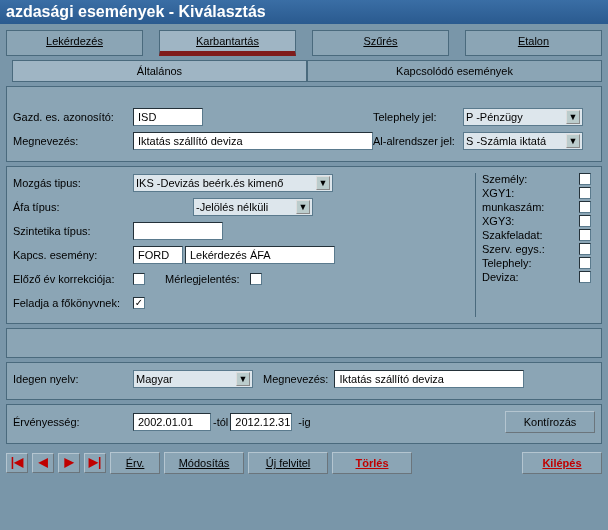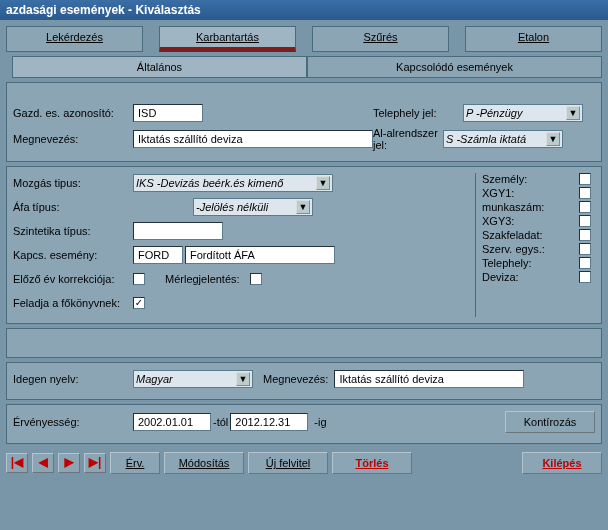--- a/index.html
+++ b/index.html
@@ -1,28 +1,28 @@
 <!DOCTYPE html>
 <html><head>
 <meta charset="utf-8">
 <style>
   * { box-sizing: border-box; margin: 0; padding: 0; font-family: Arial, sans-serif; font-size: 11px; }
   body { background: #7996a9; width: 608px; height: 530px; overflow: hidden; }
-  .titlebar { background: linear-gradient(#3a6ea5,#2a5a8f); color: #fff; padding: 3px 6px; font-weight: bold; font-size: 12px; }
+  .titlebar { background: linear-gradient(#3a6ea5,#2a5a8f); color: #fff; padding: 3px 6px; font-weight: bold; font-size: 16px; }
   .main-tabs { display: flex; padding: 6px 6px 0 6px; gap: 16px; }
   .main-tab { flex: 1; text-align: center; padding: 4px 0; border: 1px solid #4a6a7d; background: #8ba5b5; cursor: pointer; text-decoration: underline; color: #000; }
   .main-tab.active { background: #9fb5c4; border-bottom: 5px solid #7f1d1d; }
   .sub-tabs { display: flex; padding: 4px 6px 0 12px; }
   .sub-tab { flex: 1; text-align: center; padding: 4px 0; border: 1px solid #4a6a7d; background: #8ba5b5; cursor: pointer; }
   .sub-tab.active { background: #9fb5c4; }
   .panel { margin: 4px 6px; border: 1px solid #4a6a7d; background: #8ba5b5; padding: 6px; }
   .row { display: flex; align-items: center; margin-bottom: 4px; min-height: 20px; }
   .lbl { width: 120px; color: #000; }
   .fld { background: #fff; border: 1px inset #5a7a8d; padding: 2px 4px; height: 18px; }
-  .sel { background: #dde6ec; border: 1px solid #5a7a8d; padding: 1px 2px; height: 18px; display:flex; align-items:center; justify-content:space-between;font-style:italic;}
+  .sel { background: #dde6ec; border: 1px solid #5a7a8d; padding: 1px 2px; height: 18px; display:flex; align-items:center; justify-content:space-between;}
   .sel .arrow { width:14px; height:14px; background:#bcc; border:1px outset #ddd; text-align:center; font-size:9px; line-height:12px;}
   .chk { width: 12px; height: 12px; border: 1px inset #5a7a8d; background: #fff; display: inline-block; text-align:center; font-size:10px; line-height:10px;}
   .side-checks { position:relative; }
   .side-lbl { display:flex; justify-content:space-between; align-items:center; margin-bottom:2px; padding-right:4px;}
   .btn { background: #8ba5b5; border: 1px outset #b4c5d0; padding: 4px 8px; cursor: pointer; }
   .btn.red { color: #c00000; font-weight: bold; }
   .bottom-bar { display:flex; gap:4px; padding:4px 6px; align-items:center;}
   .nav-btn { width:22px; height:20px; background:#8ba5b5; border:1px outset #b4c5d0; color:#c00000; font-weight:bold; text-align:center; line-height:16px; cursor:pointer; font-size:12px;}
   .flex1 { flex:1; }
 </style>
@@ -50,21 +50,21 @@
     <div style="width:170px"></div>
     <div class="lbl" style="width:90px">Telephely jel:</div>
     <div class="sel" style="width:120px">
         <span>P -Pénzügy</span>
         <span class="arrow">▼</span>
       </div>
   </div>
   <div class="row">
     <div class="lbl">Megnevezés:</div>
     <div class="fld" style="width:240px">Iktatás szállító deviza</div>
-    <div class="lbl" style="width:70px">Al-alrendszer jel:</div>
+    <div class="lbl" style="width:90px">Al-alrendszer jel:</div>
     <div class="sel" style="width:120px">
         <span>S -Számla iktatá</span>
         <span class="arrow">▼</span>
       </div>
   </div>
 </div>
 
 <div class="panel" style="display:flex;">
   <div style="flex:1">
     <div class="row">
@@ -82,21 +82,21 @@
           <span class="arrow">▼</span>
         </div>
     </div>
     <div class="row">
       <div class="lbl">Szintetika típus:</div>
       <div class="fld" style="width:90px"></div>
     </div>
     <div class="row">
       <div class="lbl">Kapcs. esemény:</div>
       <div class="fld" style="width:50px">FORD</div>
-      <div class="fld" style="width:150px;margin-left:2px">Fordított ÁFA</div>
+      <div class="fld" style="width:150px;margin-left:2px">Lekérdezés ÁFA</div>
     </div>
     <div class="row">
       <div class="lbl">Előző év korrekciója:</div>
       <span class="chk"></span>
       <div style="width:20px"></div>
       <span>Mérlegjelentés:</span>
       <div style="width:10px"></div>
       <span class="chk"></span>
     </div>
     <div class="row">
@@ -154,21 +154,21 @@
     <div style="width:6px"></div>
     <div class="fld" style="width:190px">Iktatás szállító deviza</div>
   </div>
 </div>
 
 <div class="panel">
   <div class="row">
     <div class="lbl">Érvényesség:</div>
     <div class="fld" style="width:78px">2002.01.01</div>
     <div style="padding:0 2px">-tól</div>
-    <div class="fld" style="width:78px">2012.12.31</div>
+    <div class="fld" style="width:62px">2012.12.31</div>
     <div style="padding:0 6px">-ig</div>
     <div class="flex1"></div>
     <button class="btn" style="width:90px">Kontírozás</button>
   </div>
 </div>
 
 <div class="bottom-bar">
   <div class="nav-btn">|◀</div>
   <div class="nav-btn">◀</div>
   <div class="nav-btn">▶</div>

